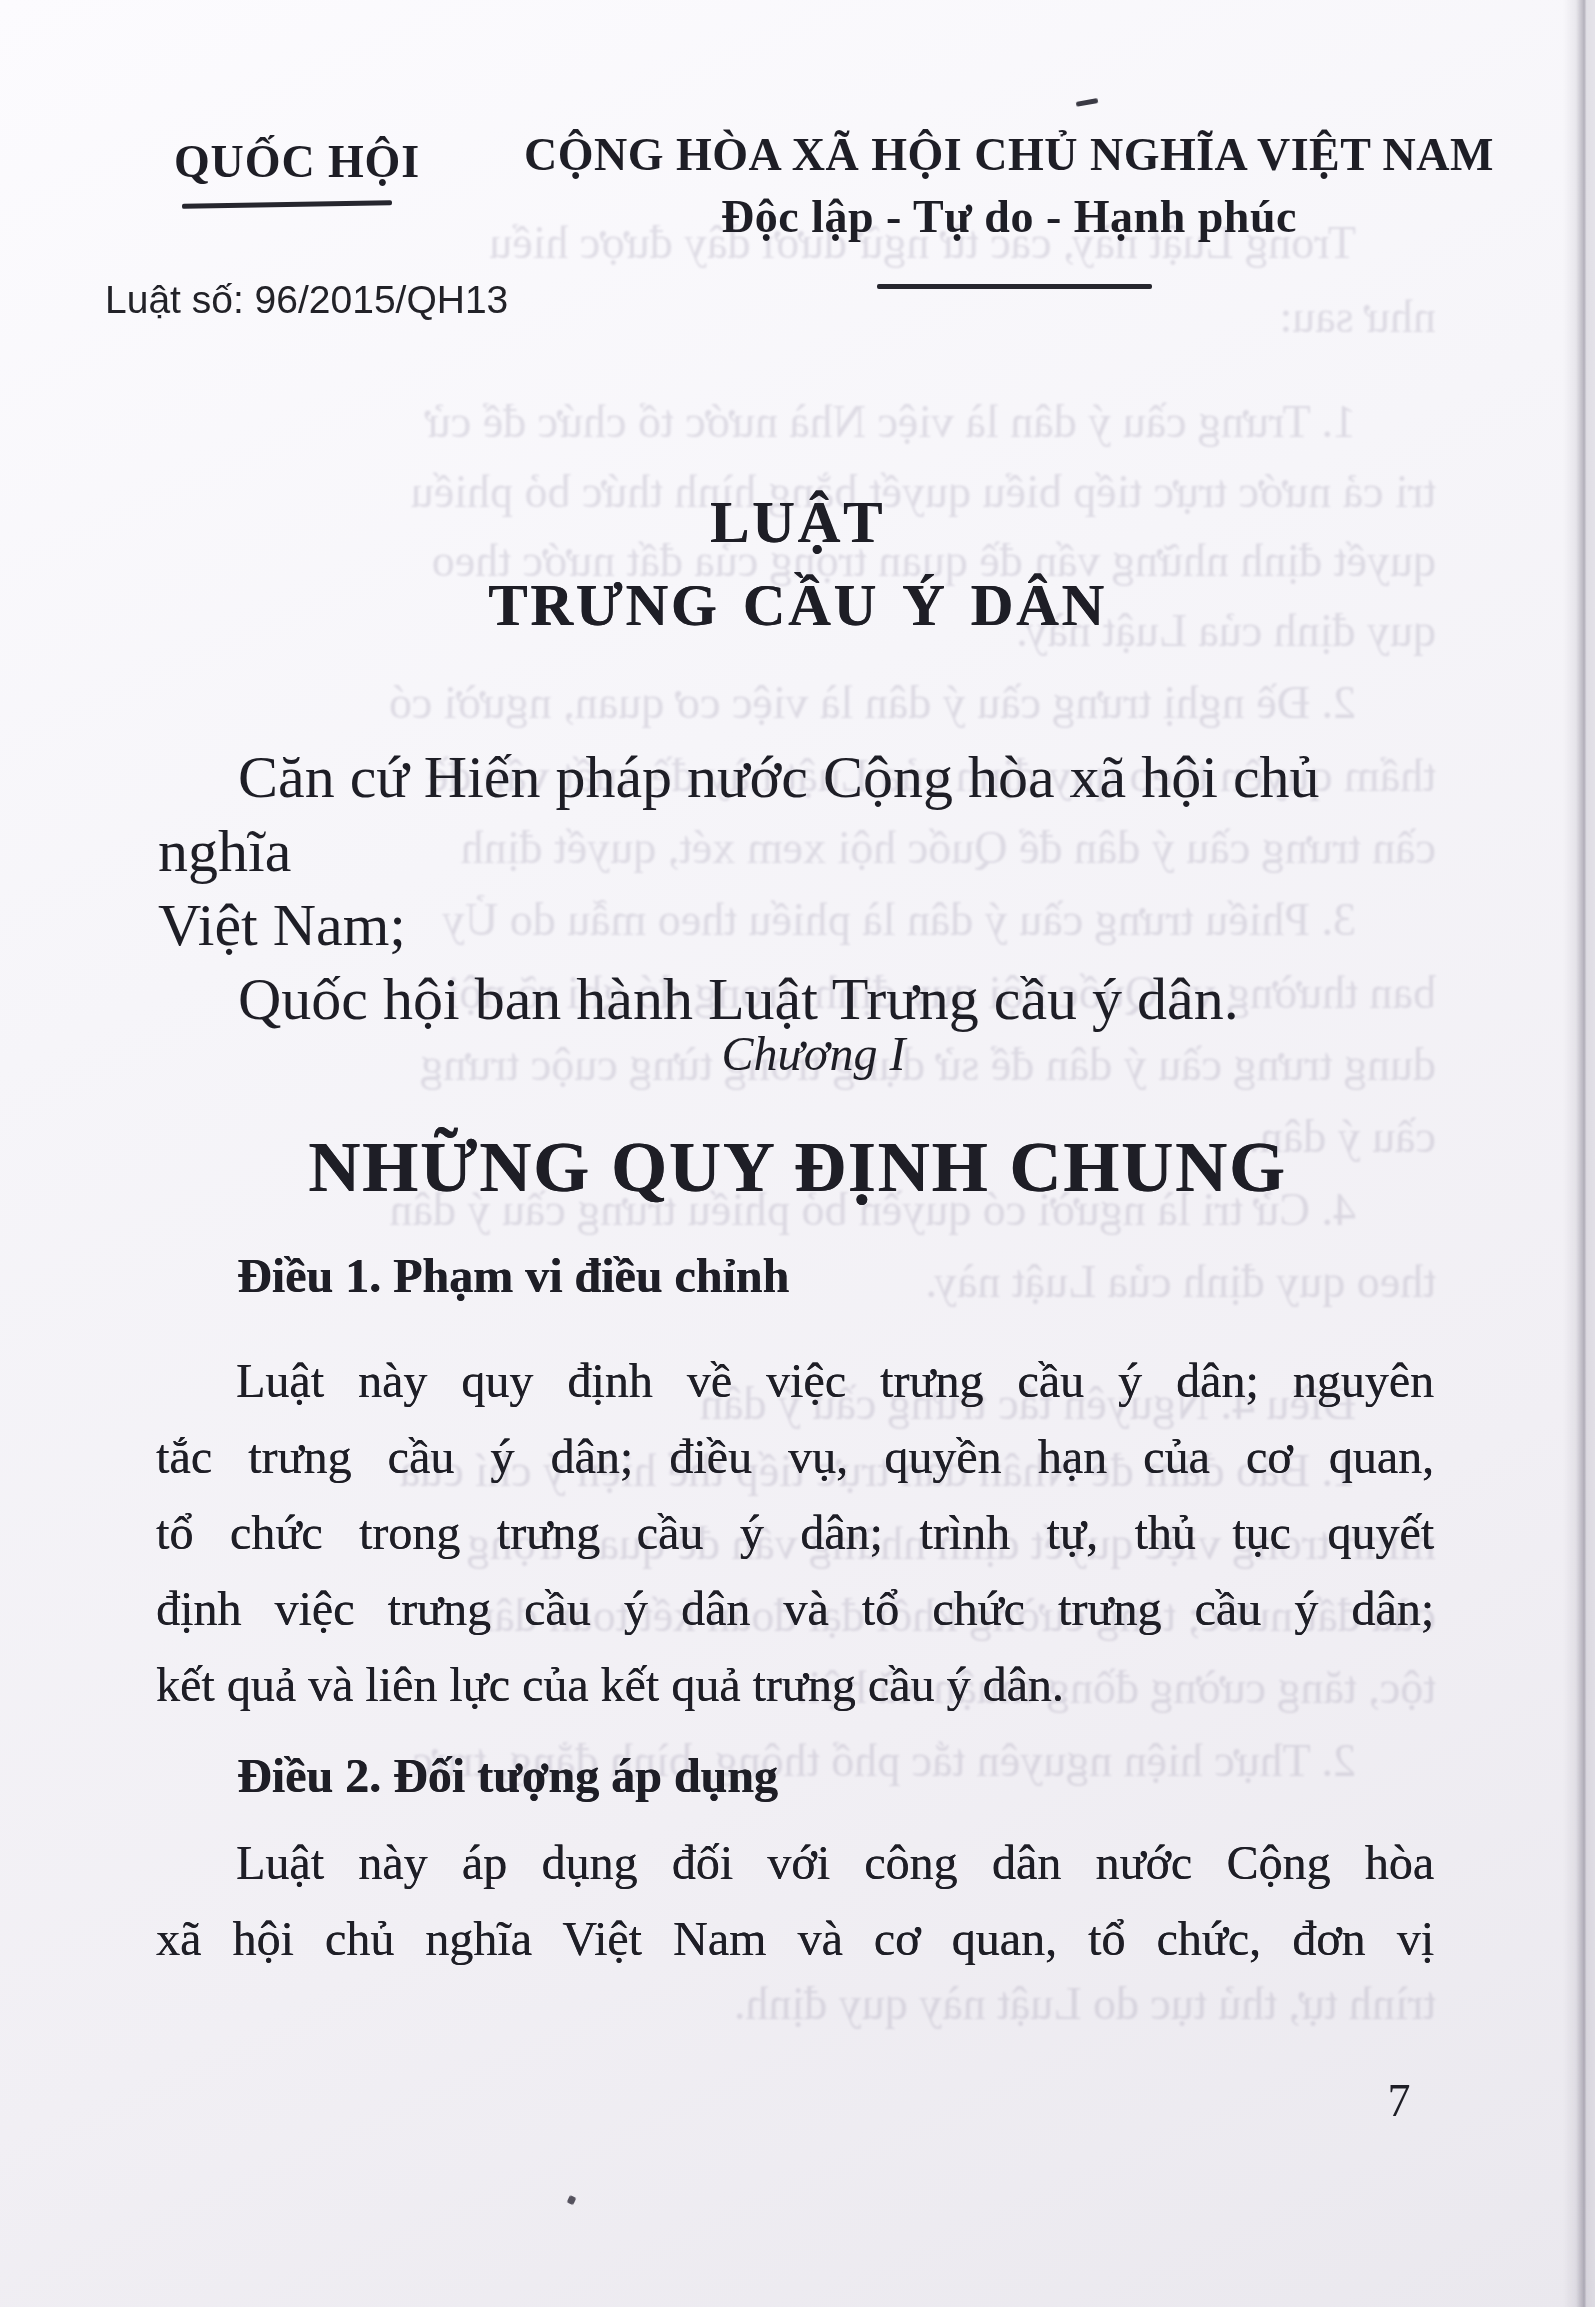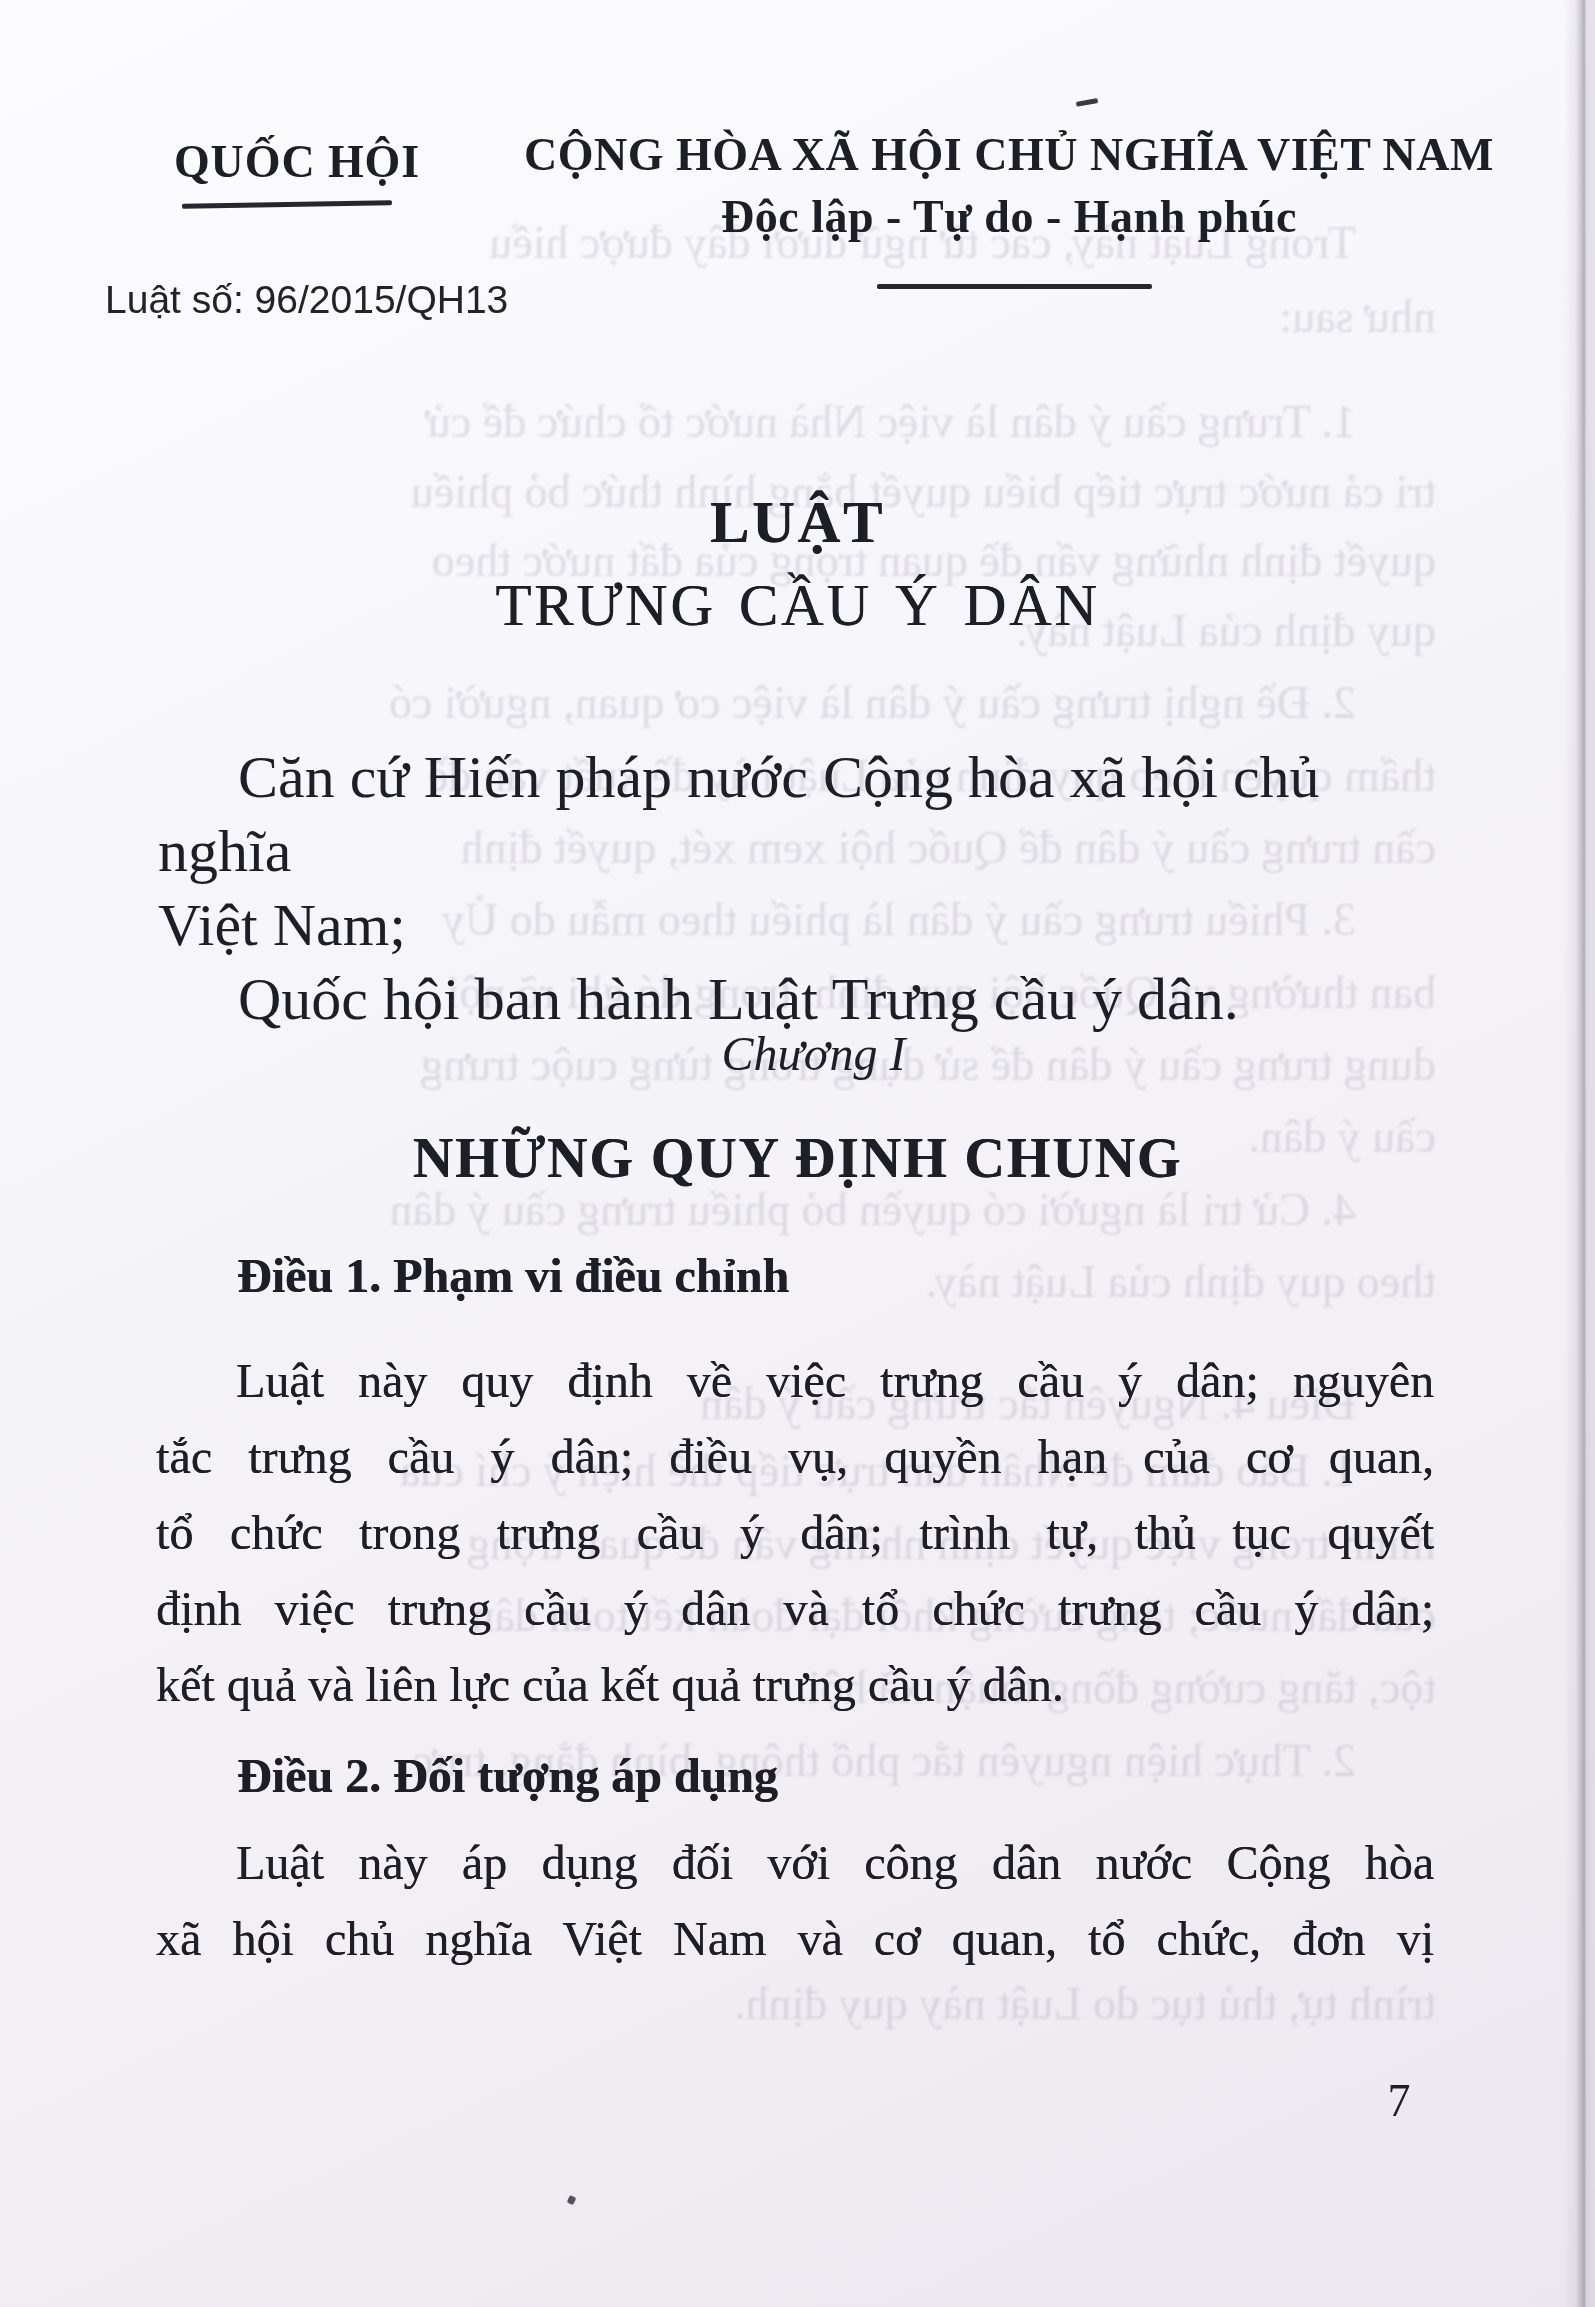--- a/index.html
+++ b/index.html
@@ -52,37 +52,37 @@
   }
   .speck{position:absolute;width:6.5px;height:8.3px;background:#55525e;border-radius:1.9px;}
   
   .law-title-1{
     position:absolute;left:0;top:488px;width:1595px;text-align:center;
     font-weight:bold;font-size:59px;letter-spacing:2.8px;
     text-shadow:0.4px 0 0 currentColor;
   }
   .law-title-2{
     position:absolute;left:0;top:571px;width:1595px;text-align:center;
-    font-weight:normal;font-size:59px;letter-spacing:2.8px;word-spacing:5.6px;
+    font-weight:bold;font-size:59px;letter-spacing:2.8px;word-spacing:5.6px;
     text-shadow:0.4px 0 0 currentColor;
   }
   
   .preamble{
     position:absolute;left:158px;top:740px;width:1278px;
     font-size:60px;line-height:74px;
   }
   .preamble .ind{text-indent:80px;}
   
   .chapter-label{
     position:absolute;left:16px;top:1026px;width:1595px;text-align:center;
     font-style:italic;font-size:48px;
   }
   .chapter-title{
     position:absolute;left:0;top:1126px;width:1595px;text-align:center;
-    font-weight:bold;font-size:56px;letter-spacing:1.9px;
+    font-weight:bold;font-size:72px;letter-spacing:1.9px;
     text-shadow:0.4px 0 0 currentColor;
   }
   
   .article-heading{
     position:absolute;left:237px;font-weight:bold;font-size:48px;
     text-shadow:0.4px 0 0 currentColor;white-space:nowrap;
   }
   .h-art1{top:1248px;}
   .h-art2{top:1748px;}
   .para{

